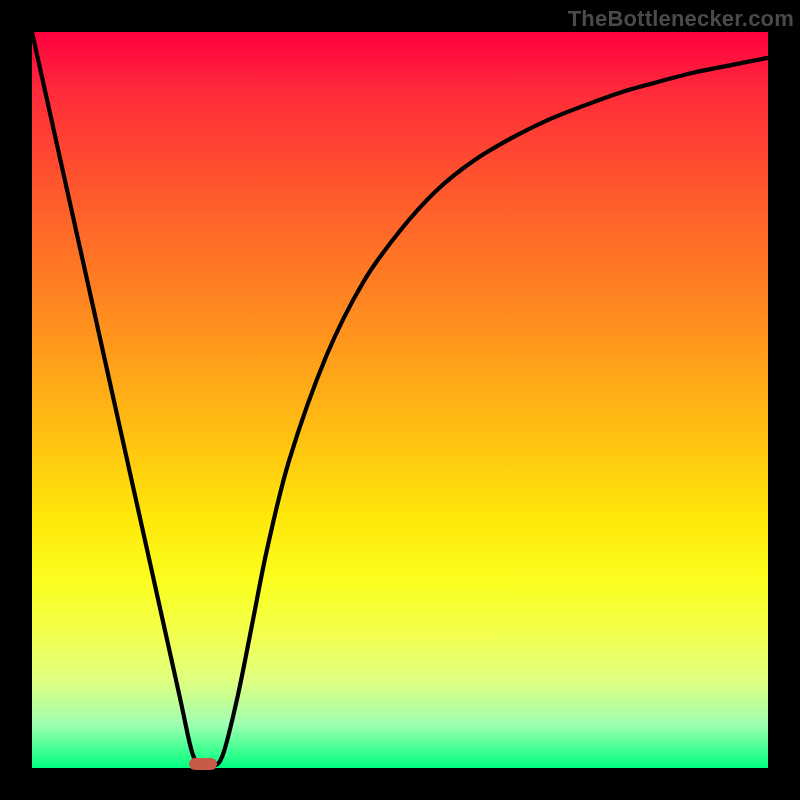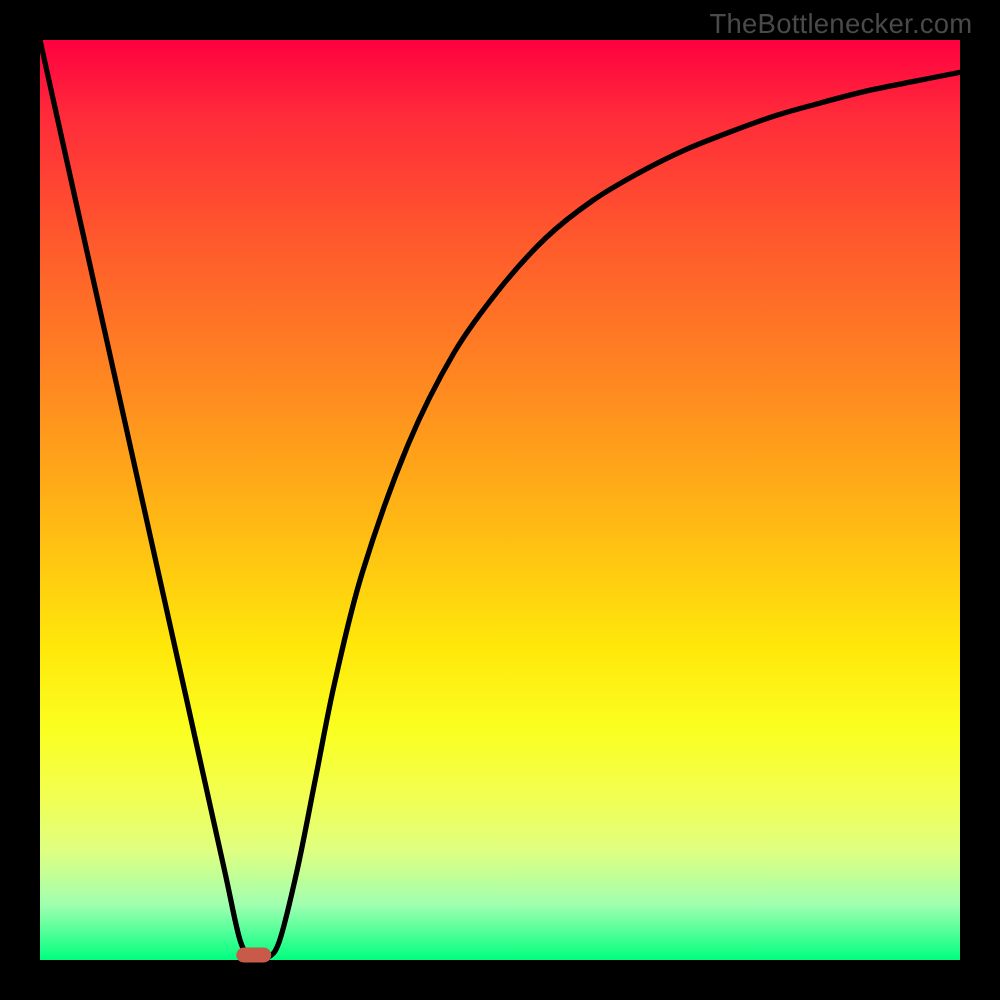--- a/index.html
+++ b/index.html
@@ -34,24 +34,24 @@
       #ffe80a 66%,
       #faff20 75%,
       #f2ff50 82%,
       #e0ff80 88%,
       #a0ffb0 94%,
       #00ff7f 100%);
   }
   .watermark {
     position: absolute;
     top: 6px;
-    right: 22px;
+    right: 6px;
     color: #4a4a4a;
     font-size: 22px;
-    font-weight: 400;
+    font-weight: 700;
     letter-spacing: 0.2px;
     text-align: right;
     z-index: 10;
   }
   svg.curve {
     position: absolute;
     left: 0;
     top: 0;
     width: 736px;
     height: 736px;

